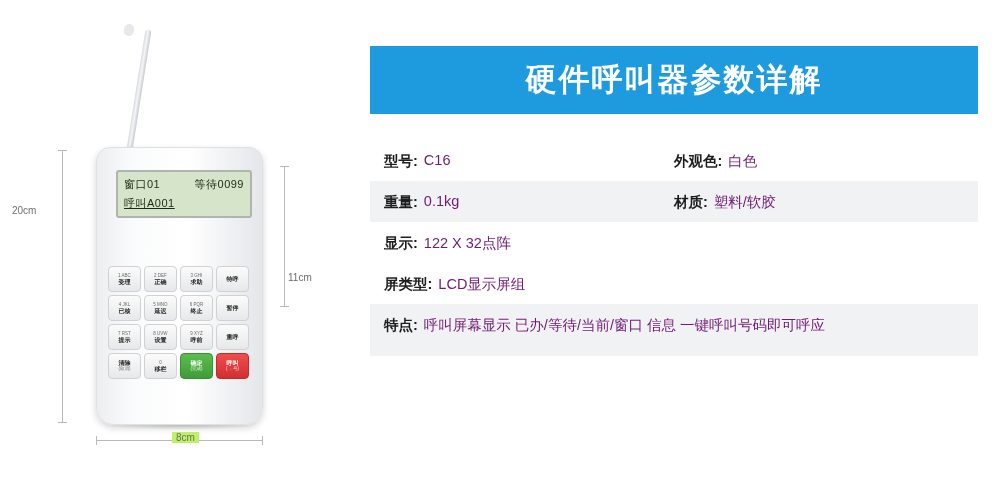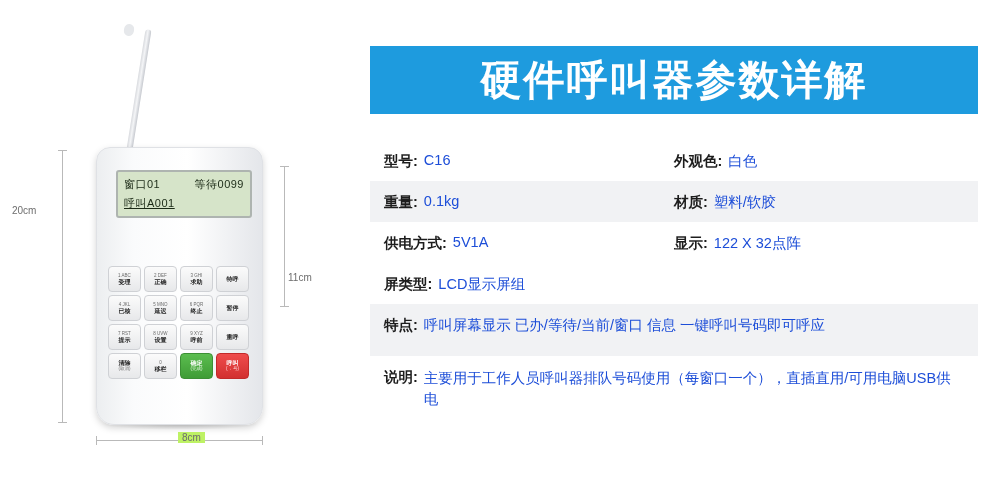--- a/index.html
+++ b/index.html
@@ -140,21 +140,21 @@
     position: absolute;
     left: 370px; top: 0;
     width: 630px; height: 492px;
   }
   .spec-title {
     position: absolute;
     left: 0; top: 46px;
     width: 608px; height: 68px;
     background: #1e9bde;
     color: #fff;
-    font-size: 41px;
+    font-size: 31px;
     font-weight: bold;
     letter-spacing: 2px;
     display: flex;
     align-items: center;
     justify-content: center;
   }
   .spec-rows {
     position: absolute;
     left: 0; top: 140px;
     width: 608px;
@@ -169,28 +169,28 @@
     color: #2b2b2b;
   }
   .spec-row.alt { background: #f1f2f4; }
   .spec-cell {
     width: 50%;
     display: flex;
     align-items: flex-start;
     padding-top: 12px;
     box-sizing: border-box;
   }
-  .spec-cell.full { width: 100%; }
+  .spec-cell.full { width: 100%; text-align: right; }
   .spec-key {
     font-weight: bold;
     color: #1d1d1d;
     white-space: nowrap;
     margin-right: 6px;
   }
-  .spec-val { color: #1d4ed8; }
+  .spec-val { color: #701a75; }
   .spec-row.tall { min-height: 52px; }
   .spec-row.tall2 { min-height: 66px; }
   .spec-val.wrap { line-height: 21px; }
 </style>
 </head>
 <body>
 
 <div id="product-panel">
 
   <div class="antenna-tip"></div>
@@ -282,21 +282,21 @@
   <div class="dim-label" style="left:12px; top:205px;">20cm</div>
 
   <div class="dim-v" style="left:284px; top:166px; height:140px;"></div>
   <div class="tick-h" style="left:280px; top:166px;"></div>
   <div class="tick-h" style="left:280px; top:306px;"></div>
   <div class="dim-label" style="left:288px; top:272px;">11cm</div>
 
   <div class="dim-h" style="left:96px; top:440px; width:166px;"></div>
   <div class="tick-v" style="left:96px; top:436px;"></div>
   <div class="tick-v" style="left:262px; top:436px;"></div>
-  <div class="dim-label" style="left:178px; top:432px; background:#bef264; padding:0 4px;">8cm</div>
+  <div class="dim-label" style="left:172px; top:432px; background:#bef264; padding:0 4px;">8cm</div>
 </div>
 
 <div id="spec-panel">
 
   <div class="spec-title">硬件呼叫器参数详解</div>
 
   <div class="spec-rows">
 
     <div class="spec-row">
       <div class="spec-cell">
@@ -314,24 +314,20 @@
         <span class="spec-key">重量:</span>
         <span class="spec-val">0.1kg</span>
       </div>
       <div class="spec-cell">
         <span class="spec-key">材质:</span>
         <span class="spec-val">塑料/软胶</span>
       </div>
     </div>
 
     <div class="spec-row">
-      <div class="spec-cell">
-        <span class="spec-key">供电方式:</span>
-        <span class="spec-val">5V1A</span>
-      </div>
       <div class="spec-cell">
         <span class="spec-key">显示:</span>
         <span class="spec-val">122 X 32点阵</span>
       </div>
     </div>
 
 
     <div class="spec-row">
       <div class="spec-cell">
         <span class="spec-key">屏类型:</span>
@@ -339,21 +335,15 @@
       </div>
     </div>
 
     <div class="spec-row alt tall">
       <div class="spec-cell full">
         <span class="spec-key">特点:</span>
         <span class="spec-val">呼叫屏幕显示 已办/等待/当前/窗口 信息 一键呼叫号码即可呼应</span>
       </div>
     </div>
 
-    <div class="spec-row tall2">
-      <div class="spec-cell full">
-        <span class="spec-key">说明:</span>
-        <span class="spec-val wrap">主要用于工作人员呼叫器排队号码使用（每窗口一个），直插直用/可用电脑USB供电</span>
-      </div>
-    </div>
 
   </div>
 </div>
 
 </body></html>

